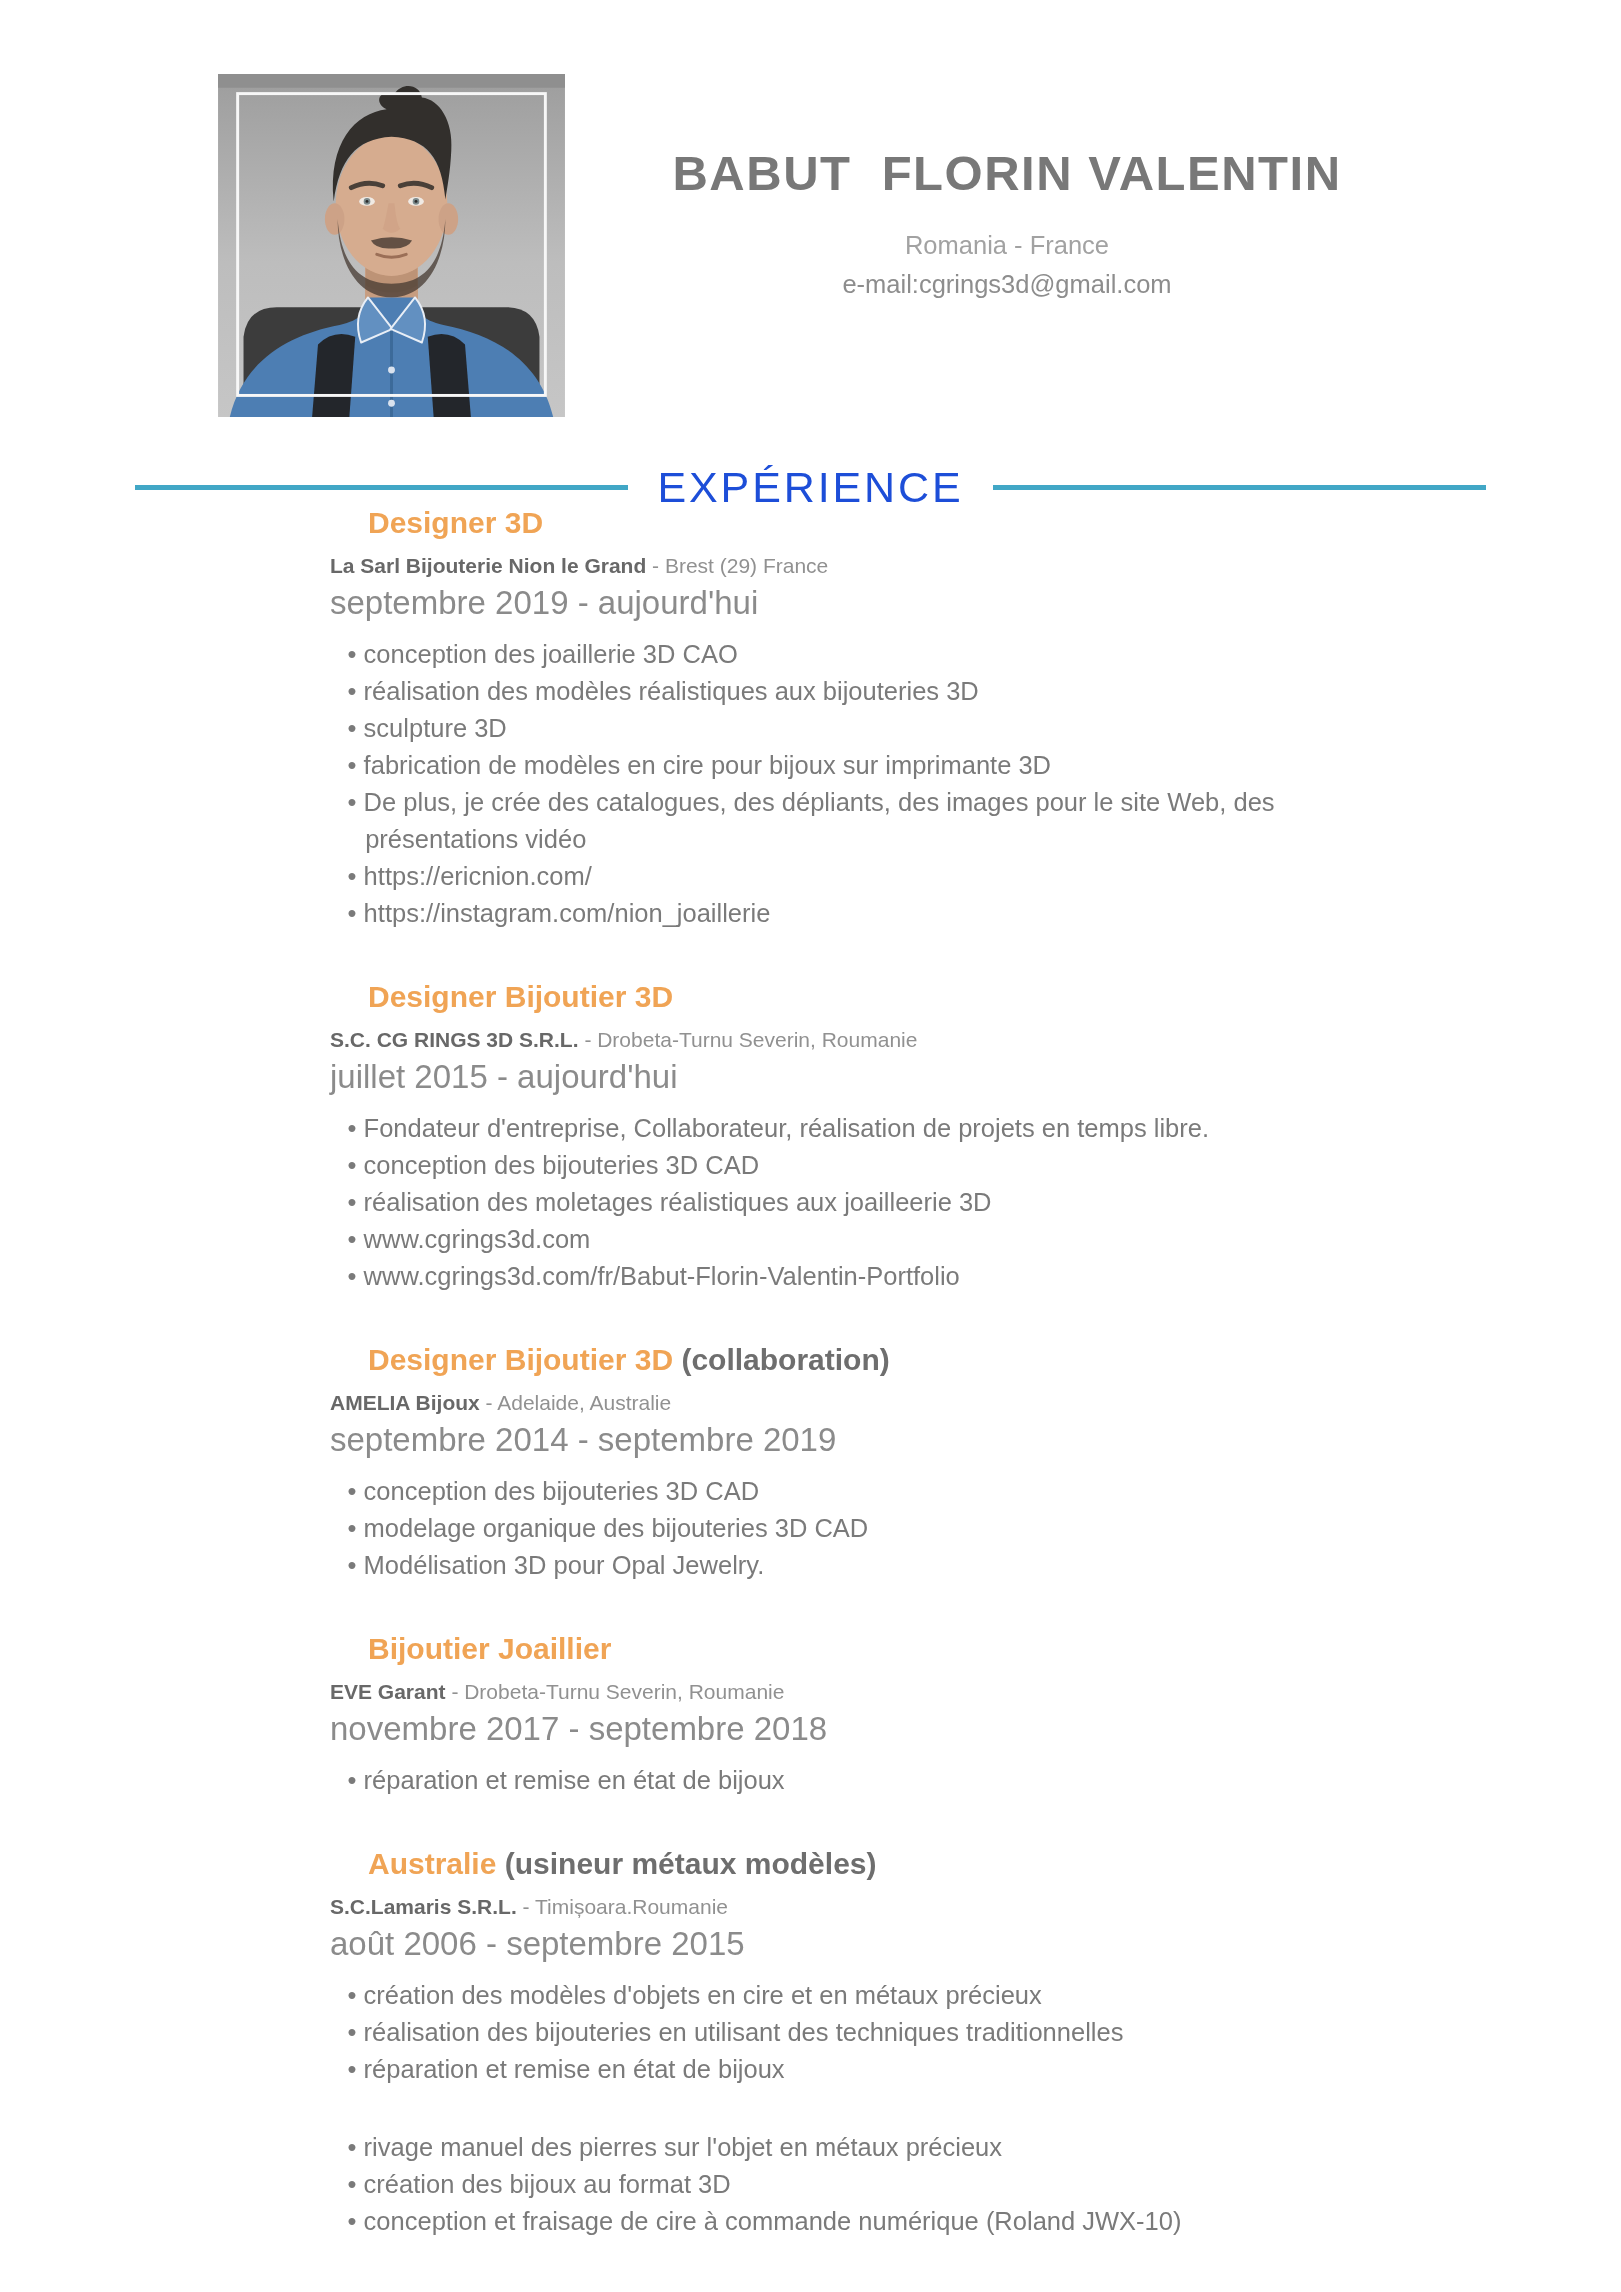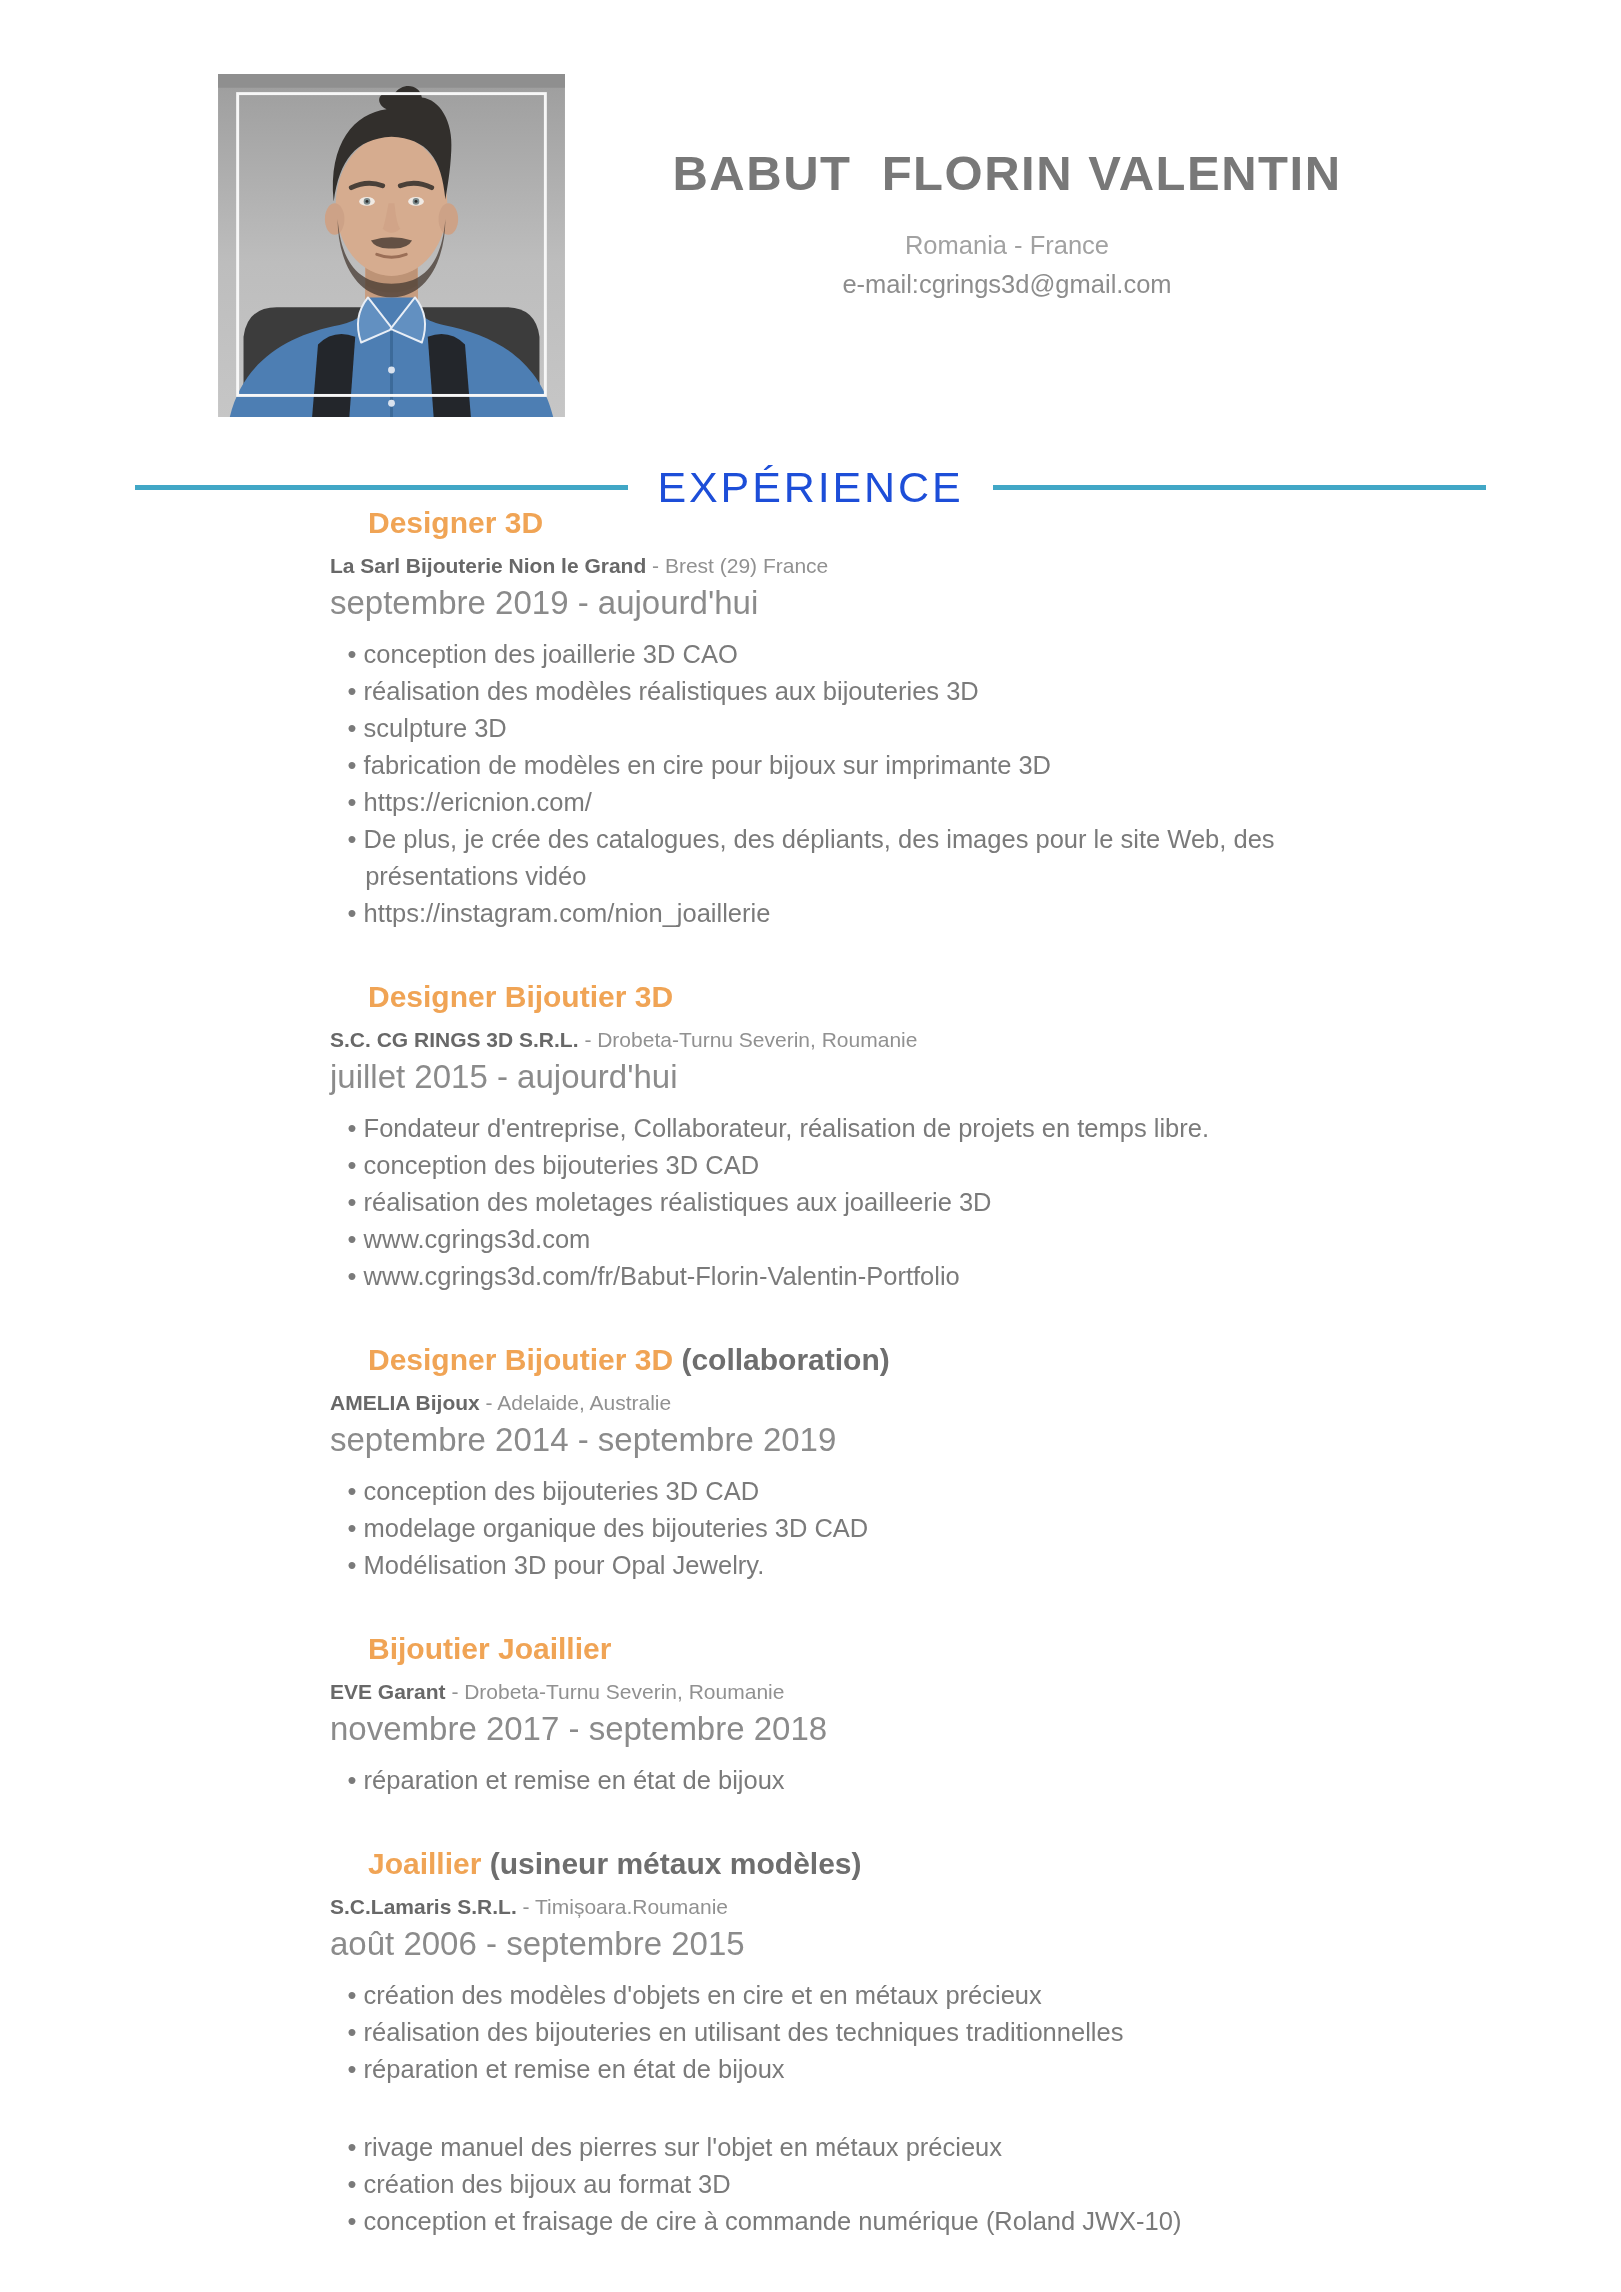--- a/index.html
+++ b/index.html
@@ -153,22 +153,22 @@
 
     <div class="job">
       <div class="job-title"><span>Designer 3D</span><span class="suffix"></span></div>
       <div class="company"><span class="company-name">La Sarl Bijouterie Nion le Grand</span><span> - Brest (29) France</span></div>
       <div class="dates">septembre 2019 - aujourd'hui</div>
       <ul class="bullets narrow">
         <li>conception des joaillerie 3D CAO</li>
         <li>réalisation des modèles réalistiques aux bijouteries 3D</li>
         <li>sculpture 3D</li>
         <li>fabrication de modèles en cire pour bijoux sur imprimante 3D</li>
+        <li>De plus, je crée des catalogues, des dépliants, des images pour le site Web, des présentations vidéo</li>
         <li>https://ericnion.com/</li>
-        <li>De plus, je crée des catalogues, des dépliants, des images pour le site Web, des présentations vidéo</li>
         <li>https://instagram.com/nion_joaillerie</li>
       </ul>
     </div>
 
     <div class="job">
       <div class="job-title"><span>Designer Bijoutier 3D</span><span class="suffix"></span></div>
       <div class="company"><span class="company-name">S.C. CG RINGS 3D S.R.L.</span><span> - Drobeta-Turnu Severin, Roumanie</span></div>
       <div class="dates">juillet 2015 - aujourd'hui</div>
       <ul class="bullets">
         <li>Fondateur d'entreprise, Collaborateur, réalisation de projets en temps libre.</li>
@@ -193,21 +193,21 @@
     <div class="job">
       <div class="job-title"><span>Bijoutier Joaillier</span><span class="suffix"></span></div>
       <div class="company"><span class="company-name">EVE Garant</span><span> - Drobeta-Turnu Severin, Roumanie</span></div>
       <div class="dates">novembre 2017 - septembre 2018</div>
       <ul class="bullets">
         <li>réparation et remise en état de bijoux</li>
       </ul>
     </div>
 
     <div class="job">
-      <div class="job-title"><span>Joaillier</span><span class="suffix"> (usineur métaux modèles)</span></div>
+      <div class="job-title"><span>Australie</span><span class="suffix"> (usineur métaux modèles)</span></div>
       <div class="company"><span class="company-name">S.C.Lamaris S.R.L.</span><span> - Timișoara.Roumanie</span></div>
       <div class="dates">août 2006 - septembre 2015</div>
       <ul class="bullets">
         <li>création des modèles d'objets en cire et en métaux précieux</li>
         <li>réalisation des bijouteries en utilisant des techniques traditionnelles</li>
         <li>réparation et remise en état de bijoux</li>
       </ul>
       <ul class="bullets gap-top">
         <li>rivage manuel des pierres sur l'objet en métaux précieux</li>
         <li>création des bijoux au format 3D</li>

